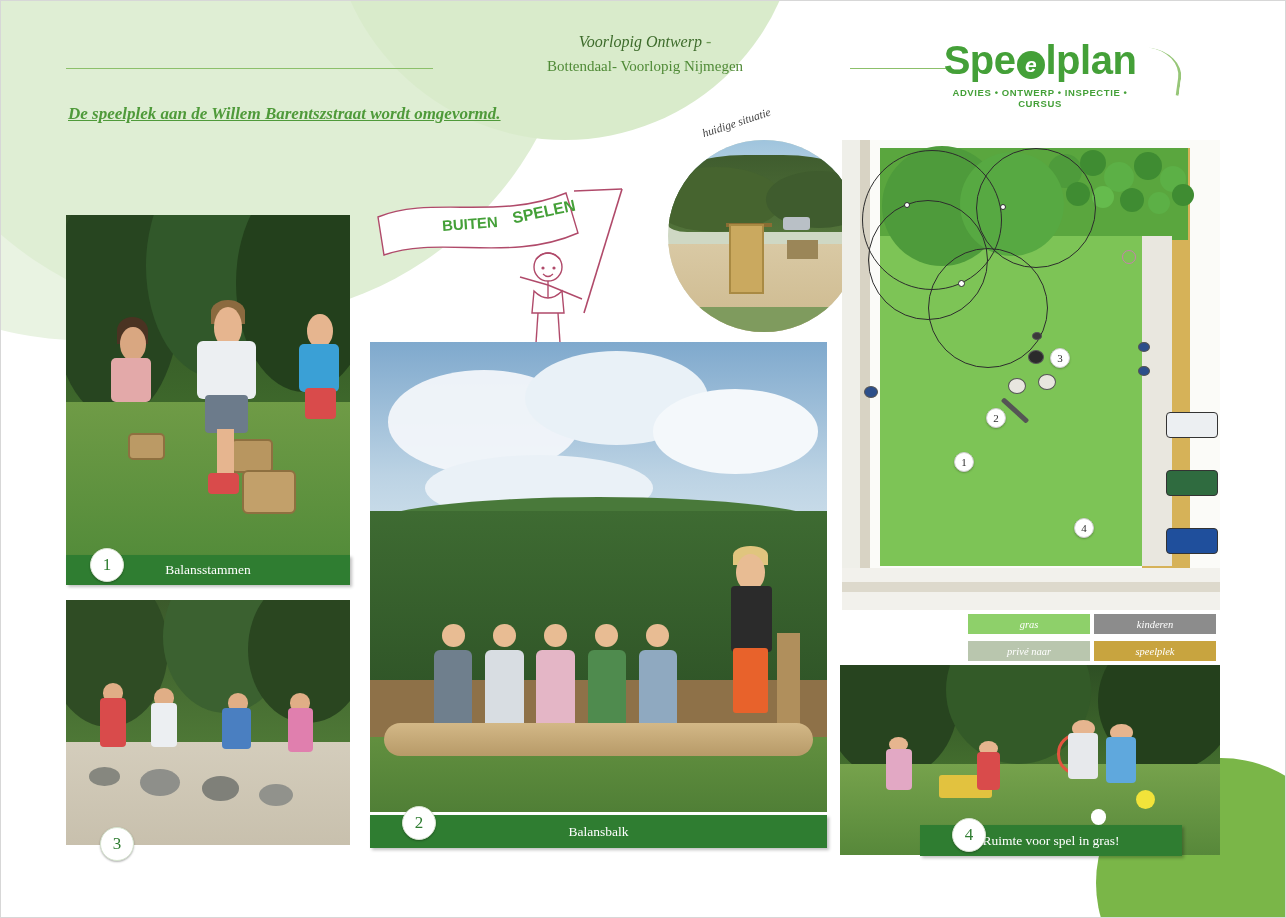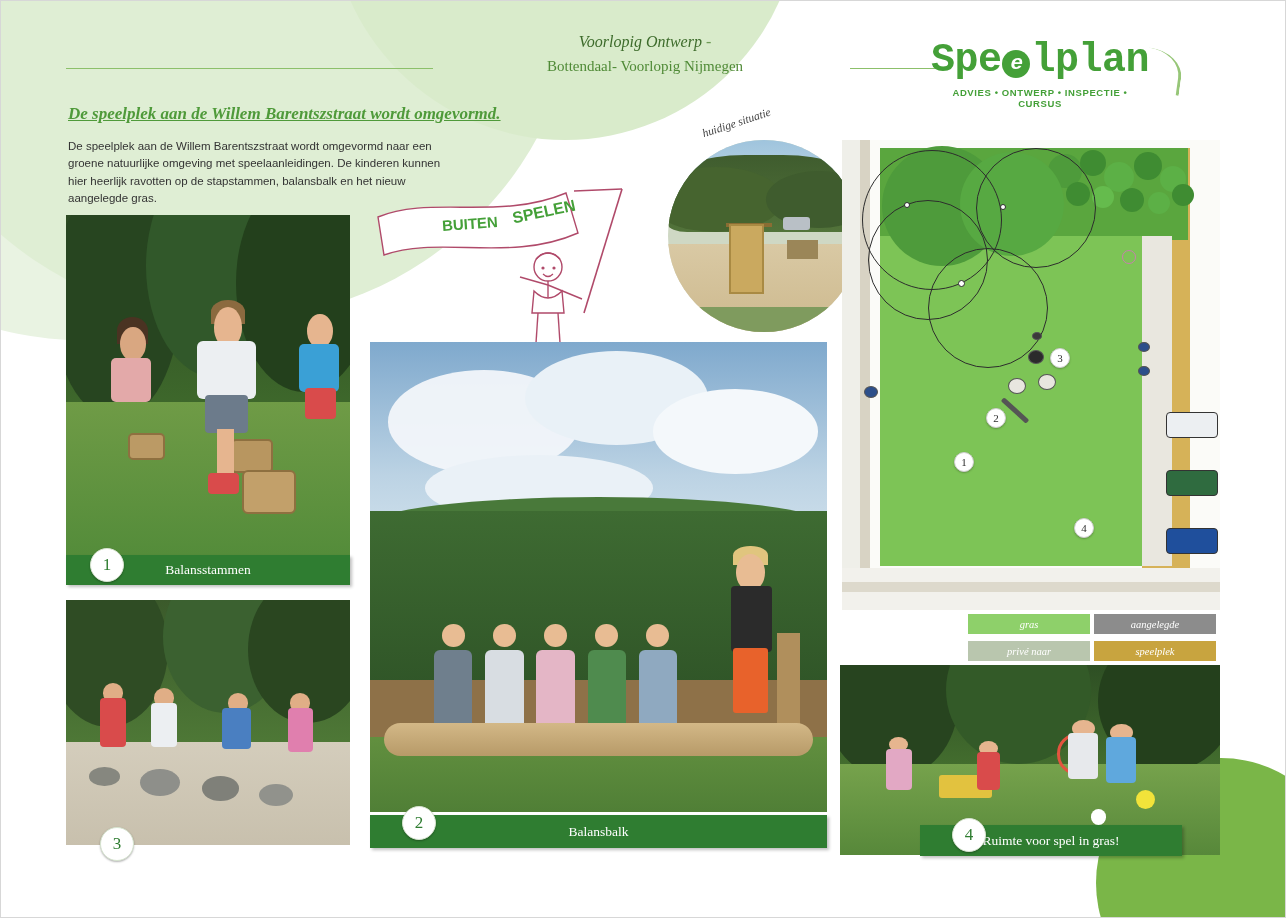--- a/index.html
+++ b/index.html
@@ -91,21 +91,21 @@
   }
 
   
   .logo {
     position: absolute;
     left: 930px; top: 38px;
     width: 220px;
     text-align: center;
   }
   .logo .word {
-    font-family: Liberation Mono, monospace;
+    font-family: Liberation Sans, sans-serif;
     font-size: 40px;
     font-weight: bold;
     color: #44a038;
     letter-spacing: -0.5px;
     position: relative;
     display: inline-block;
   }
   .logo .word .o-mark {
     display: inline-block;
     width: 28px; height: 28px;
@@ -402,21 +402,20 @@
 
   <div class="logo">
     <div class="word">
       <span>Spe</span><span class="o-mark">e</span><span>lplan</span>
     </div>
     <div class="tagline">ADVIES • ONTWERP • INSPECTIE • CURSUS</div>
   </div>
   <div class="logo-swoosh"></div>
 
   <div class="intro-heading">De speelplek aan de Willem Barentszstraat wordt omgevormd.</div>
-  <div class="intro-body">De speelplek aan de Willem Barentszstraat wordt omgevormd naar een groene natuurlijke omgeving met speelaanleidingen. De kinderen kunnen hier heerlijk ravotten op de stapstammen, balansbalk en het nieuw aangelegde gras.</div>
 
   <div class="flag-wrap">
     <svg width="290" height="190" viewBox="0 0 290 190">
       <path d="M8 32 C60 10, 130 36, 196 8 L208 48 C140 78, 70 50, 14 70 Z" fill="#ffffff" stroke="#b04a6a" stroke-width="1.4"></path>
       <line x1="204" y1="6" x2="252" y2="4" stroke="#b04a6a" stroke-width="1.4"></line>
       <line x1="252" y1="4" x2="214" y2="128" stroke="#b04a6a" stroke-width="1.6"></line>
 
       <circle cx="178" cy="82" r="14" fill="#ffffff" stroke="#b04a6a" stroke-width="1.4"></circle>
       <path d="M166 74 q12 -12 24 0" fill="none" stroke="#b04a6a" stroke-width="1.4"></path>
       <circle cx="173" cy="83" r="1.6" fill="#b04a6a"></circle>
@@ -605,20 +604,20 @@
     <div id="plan-bottom-strip"></div>
     <div id="plan-bottom-road"></div>
 
     <div class="plan-car" style="top:272px;background:#eceff2;"></div>
     <div class="plan-car" style="top:330px;background:#2f6b3f;"></div>
     <div class="plan-car" style="top:388px;background:#1f4f9c;"></div>
   </div>
 
   <div class="legend">
     <div class="legend-cell" id="lg0">gras</div>
-    <div class="legend-cell" id="lg1">aangelegde</div>
+    <div class="legend-cell" id="lg1">kinderen</div>
     <div class="legend-cell" id="lg2">privé naar</div>
     <div class="legend-cell" id="lg3">speelplek</div>
   </div>
 
 </div>
 
 <div class="page-border"></div>
 
 </body></html>

